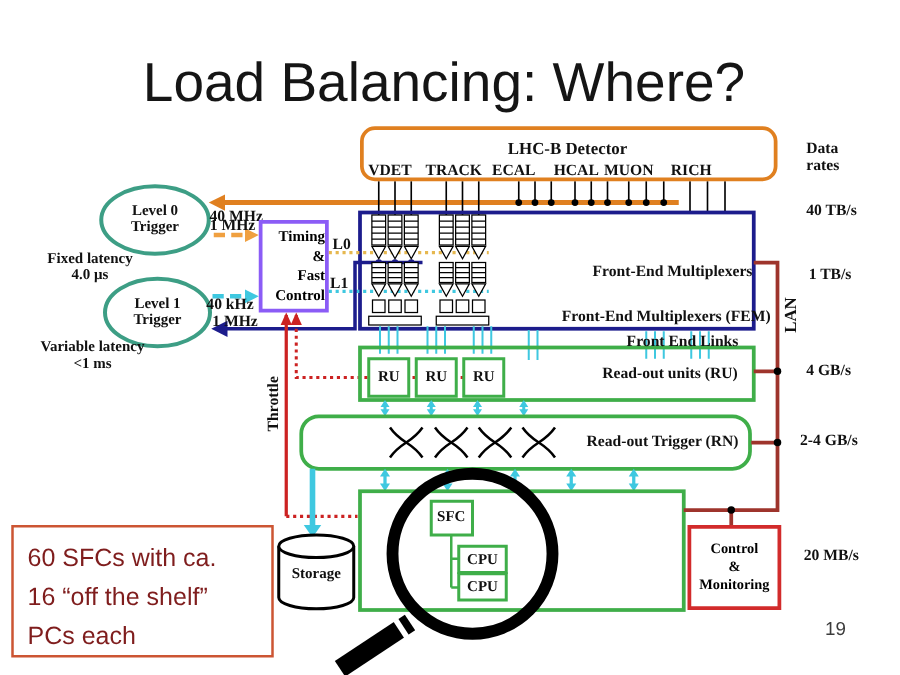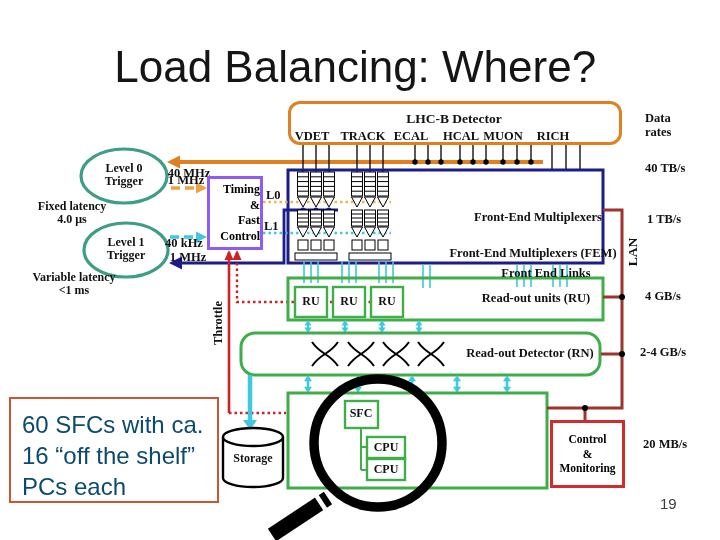--- a/index.html
+++ b/index.html
@@ -13,22 +13,22 @@
   #title{position:absolute;z-index:2;left:50%;top:42px;transform:translateX(-51%);
          font-family:"Liberation Sans",sans-serif;font-size:44px;color:#151515;white-space:nowrap;}
   .box{position:absolute;z-index:2;box-sizing:border-box;}
   #detector-box{left:288px;top:101px;width:334px;height:44px;border:3px solid #e08020;border-radius:12px;}
   #timing-box{left:207px;top:176px;width:56px;height:74px;border:3px solid #8b5cf6;
               display:flex;flex-direction:column;justify-content:center;align-items:flex-end;
               font-family:"Liberation Serif",serif;font-weight:bold;font-size:12px;line-height:15.5px;text-align:center;}
   #cm-box{left:550px;top:420px;width:75px;height:68px;border:3px solid #d22b2b;
           display:flex;flex-direction:column;justify-content:center;align-items:center;
           font-family:"Liberation Serif",serif;font-weight:bold;font-size:11.5px;line-height:14.5px;text-align:center;}
-  #note-box{left:9px;top:397px;width:210px;height:106px;border:2px solid #cc5533;
-            font-family:"Liberation Sans",sans-serif;font-size:24px;color:#0c4a6e;
+  #note-box{left:9px;top:420px;width:210px;height:106px;border:2px solid #cc5533;
+            font-family:"Liberation Sans",sans-serif;font-size:20px;color:#7f1d1d;
             padding:10px 0 0 11px;line-height:31px;}
   .vtext{transform:translate(-50%,-50%) rotate(-90deg);transform-origin:center;}
   #page-num{position:absolute;z-index:2;left:660px;top:495px;font-family:"Liberation Sans",sans-serif;
             font-size:15px;color:#3c3c3c;}
 </style>
 </head>
 <body>
 
 <div id="slide">
 
@@ -258,21 +258,21 @@
   <div class="lbl sz125" style="left:264px;top:220px;">L1</div>
 
   <div class="lbl c sz125" style="left:538px;top:211px;">Front-End Multiplexers</div>
   <div class="lbl c sz125" style="left:505px;top:247px;margin-left:28px;">Front-End Multiplexers (FEM)</div>
   <div class="lbl c sz125" style="left:546px;top:267px;">Front End Links</div>
 
   <div class="lbl c sz12" style="left:311px;top:295px;">RU</div>
   <div class="lbl c sz12" style="left:349px;top:295px;">RU</div>
   <div class="lbl c sz12" style="left:387px;top:295px;">RU</div>
   <div class="lbl c sz125" style="left:536px;top:292px;">Read-out units (RU)</div>
-  <div class="lbl c sz125" style="left:530px;top:347px;">Read-out Detector (RN)</div>
+  <div class="lbl c sz125" style="left:530px;top:347px;">Read-out Trigger (RN)</div>
 
   <div class="lbl sz125 vtext" style="left:219px;top:323px;">Throttle</div>
   <div class="lbl sz13 vtext" style="left:633px;top:252px;">LAN</div>
 
   <div class="lbl c sz12" style="left:361px;top:407px;">SFC</div>
   <div class="lbl c sz12" style="left:386px;top:441px;">CPU</div>
   <div class="lbl c sz12" style="left:386px;top:463px;">CPU</div>
   <div class="lbl c sz12" style="left:253px;top:452px;">Storage</div>
 
   <div id="cm-box" class="box">

